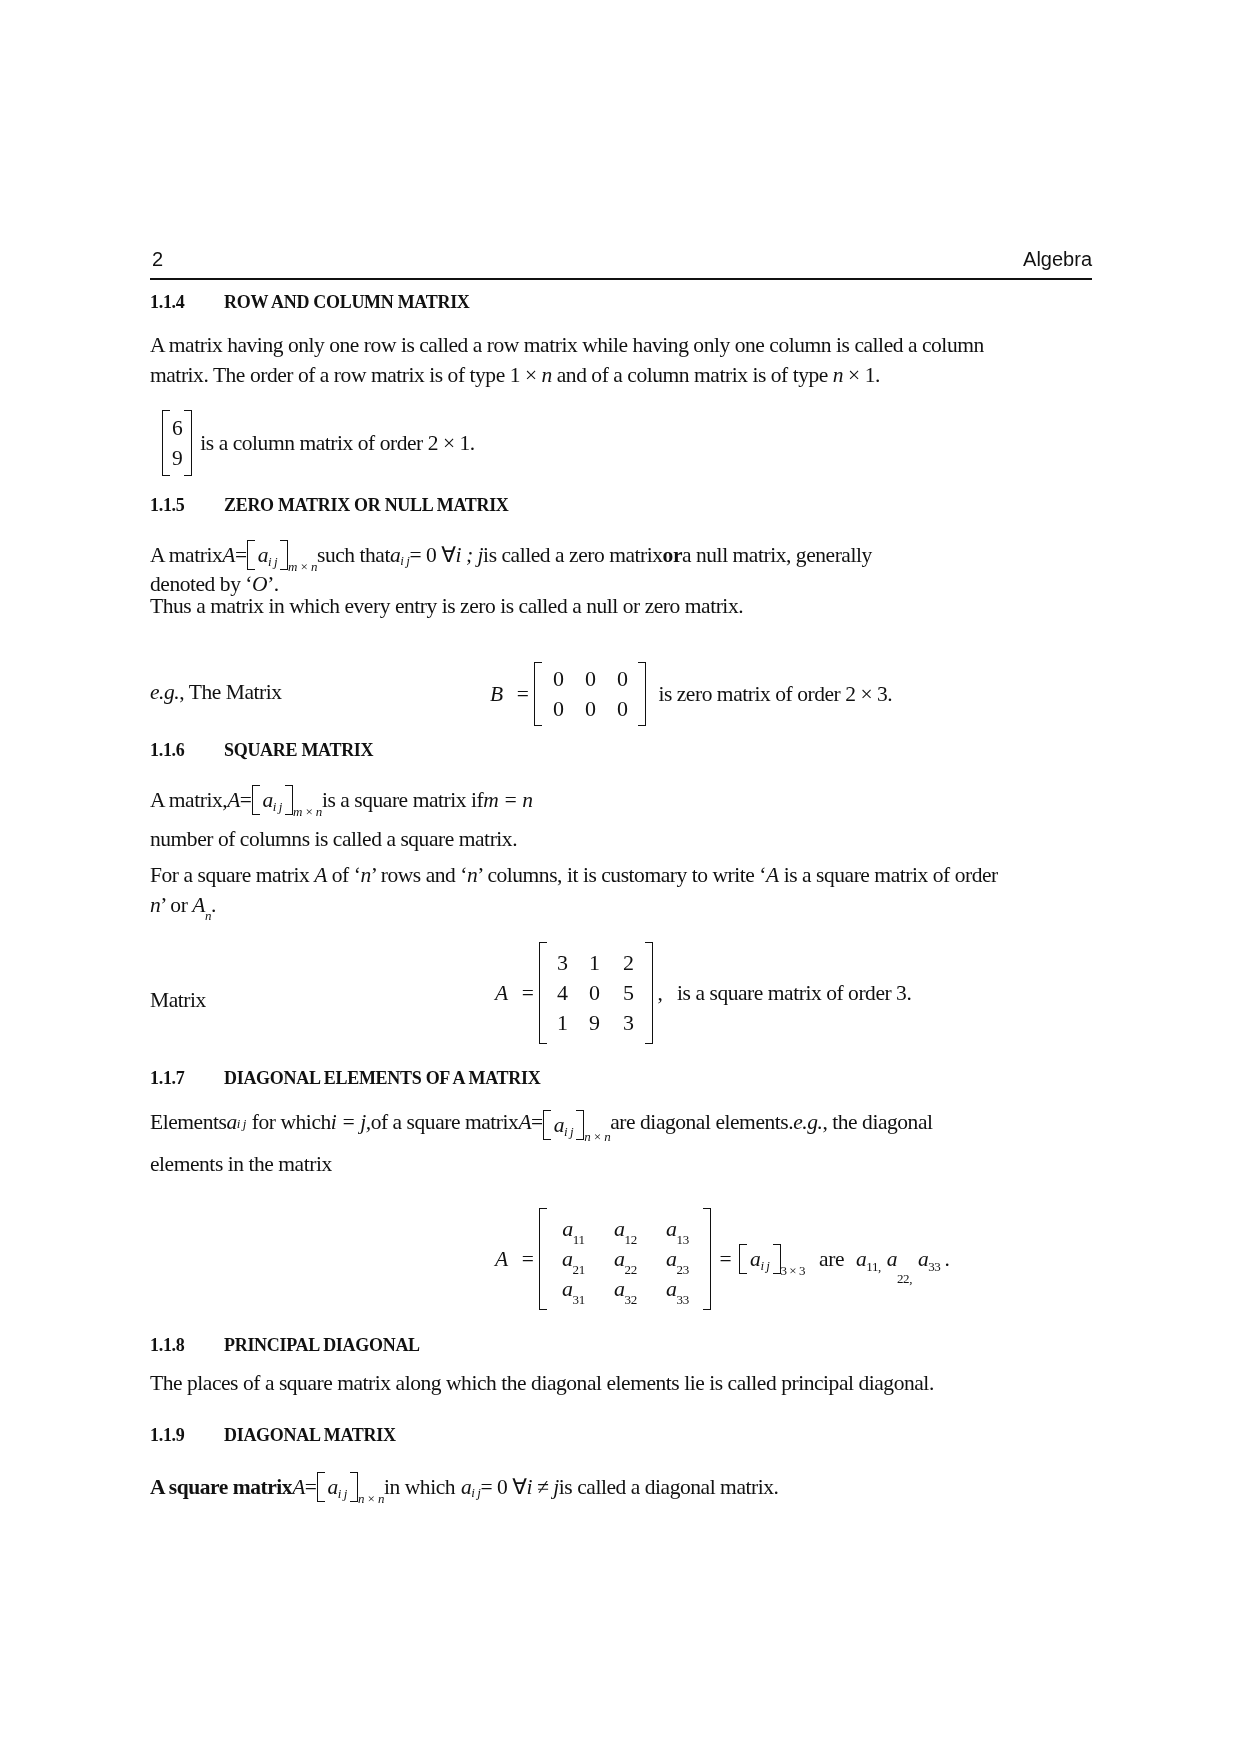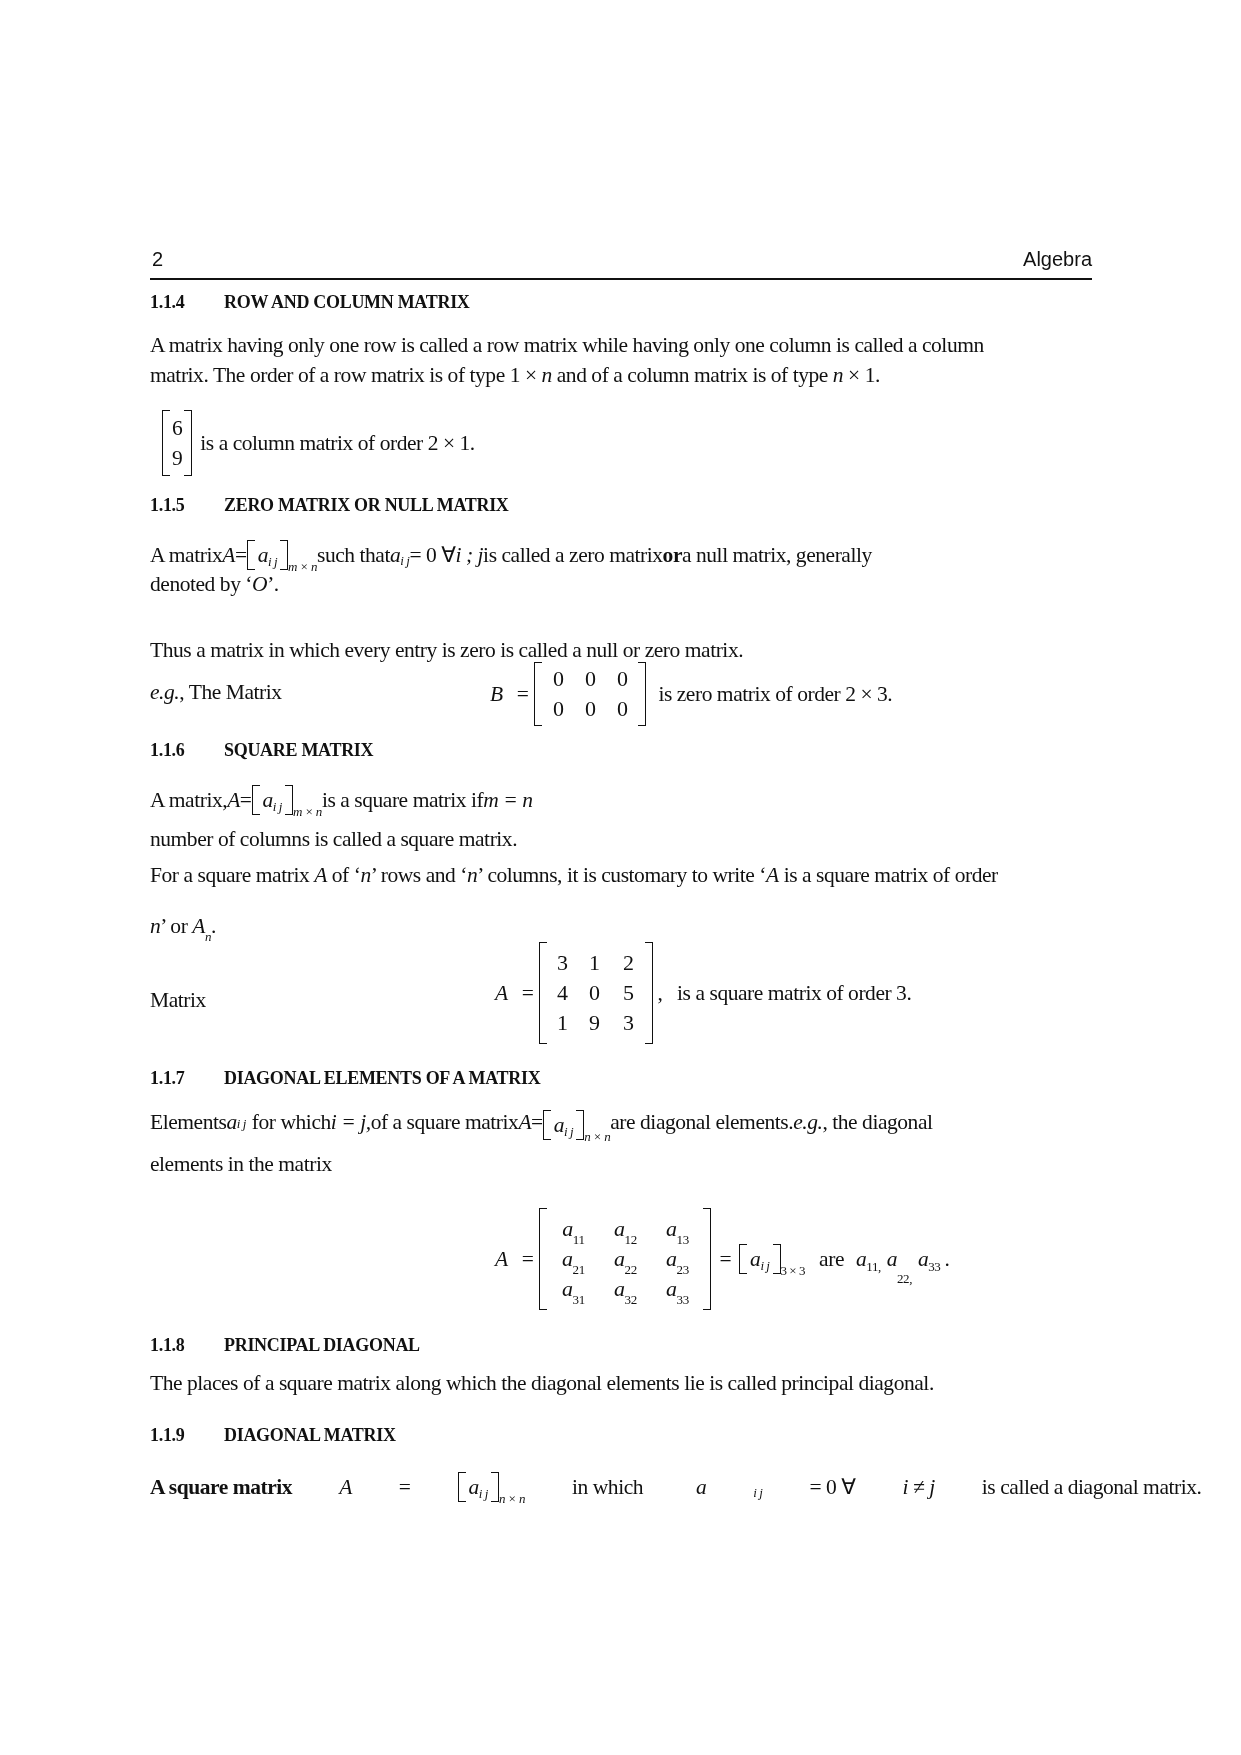--- a/index.html
+++ b/index.html
@@ -70,21 +70,21 @@
       <span class="sub" style="top:6px;">i j</span>
       <span> = 0 ∀ </span>
       <i>i ; j</i>
       <span> is called a zero matrix </span>
       <b>or</b>
       <span> a null matrix, generally</span>
   </div>
   <div class="abs p" style="top:572px;font-family:Liberation Serif, serif;">
     <span>denoted by ‘</span><i>O</i><span>’.</span>
   </div>
-  <div class="abs p" style="top:638px;">Thus a matrix in which every entry is zero is called a null or zero matrix.</div>
+  <div class="abs p" style="top:594px;">Thus a matrix in which every entry is zero is called a null or zero matrix.</div>
   <div class="abs p" style="top:680px;">
     <i>e.g.</i><span>, The Matrix</span>
   </div>
   <div class="abs p" style="top:662px; left:340px; display:flex; align-items:center;">
     <i>B</i>
       <span style="margin:0 6px 0 14px;">=</span>
     <span class="br">
       <span class="brk l" style="height:62px;"></span>
       <span class="mat" id="matB" style="grid-template-columns:32px 32px 32px;">
           <span class="cell">0</span>
@@ -112,21 +112,21 @@
         <span class="brk r" style="height:28px;"></span>
         <span class="sub" style="top:12px;">m × n</span>
       </span>
     <span> is a square matrix if </span>
       <i>m = n</i>
   </div>
   <div class="abs p" style="top:827px;">number of columns is called a square matrix.</div>
   <div class="abs p" style="top:863px;">
     <span>For a square matrix </span><i>A</i><span> of ‘</span><i>n</i><span>’ rows and ‘</span><i>n</i><span>’ columns, it is customary to write ‘</span><i>A</i><span> is a square matrix of order</span>
   </div>
-  <div class="abs p" style="top:914px;">
+  <div class="abs p" style="top:893px;">
     <i>n</i><span>’ or </span><i>A</i><span class="sub">n</span><span>.</span>
   </div>
   <div class="abs p" style="top:988px;">Matrix</div>
   <div class="abs p" style="top:942px; left:345px; display:flex; align-items:center;">
     <i>A</i>
       <span style="margin:0 6px 0 14px;">=</span>
     <span class="br">
       <span class="brk l" style="height:100px;"></span>
       <span class="mat" id="matA" style="grid-template-columns:30px 34px 34px;">
           <span class="cell">3</span>
@@ -203,21 +203,21 @@
   </div>
 
   <div class="abs h" style="top:1335px;">
     <span class="num">1.1.8</span><span>PRINCIPAL DIAGONAL</span>
   </div>
   <div class="abs p" style="top:1371px;">The places of a square matrix along which the diagonal elements lie is called principal diagonal.</div>
 
   <div class="abs h" style="top:1425px;">
     <span class="num">1.1.9</span><span>DIAGONAL MATRIX</span>
   </div>
-  <div class="abs p" style="top:1472px; display:flex; align-items:center;gap:47px;">
+  <div class="abs p" style="top:1472px; display:flex; align-items:center;">
     <b>A square matrix </b>
       <i>A</i>
       <span> = </span>
     <span class="br">
         <span class="brk l" style="height:28px;"></span>
         <i style="padding:0 3px;"><span>a</span><span class="sub" style="top:4px;">i j</span></i>
         <span class="brk r" style="height:28px;"></span>
         <span class="sub" style="top:12px;">n × n</span>
       </span>
     <span> in which </span>

